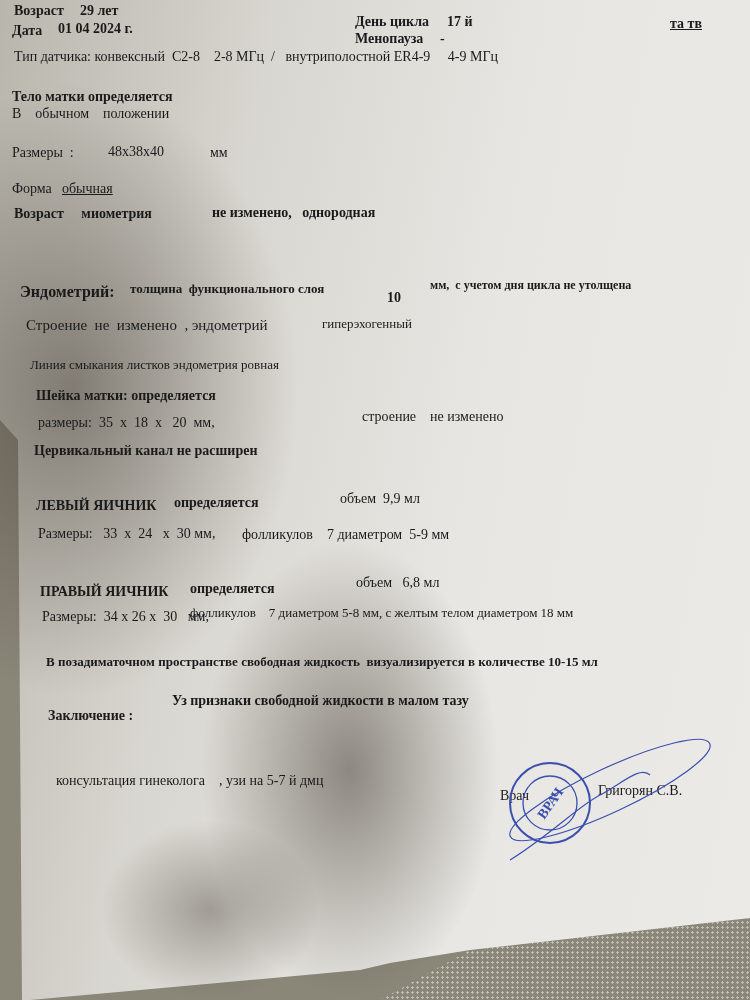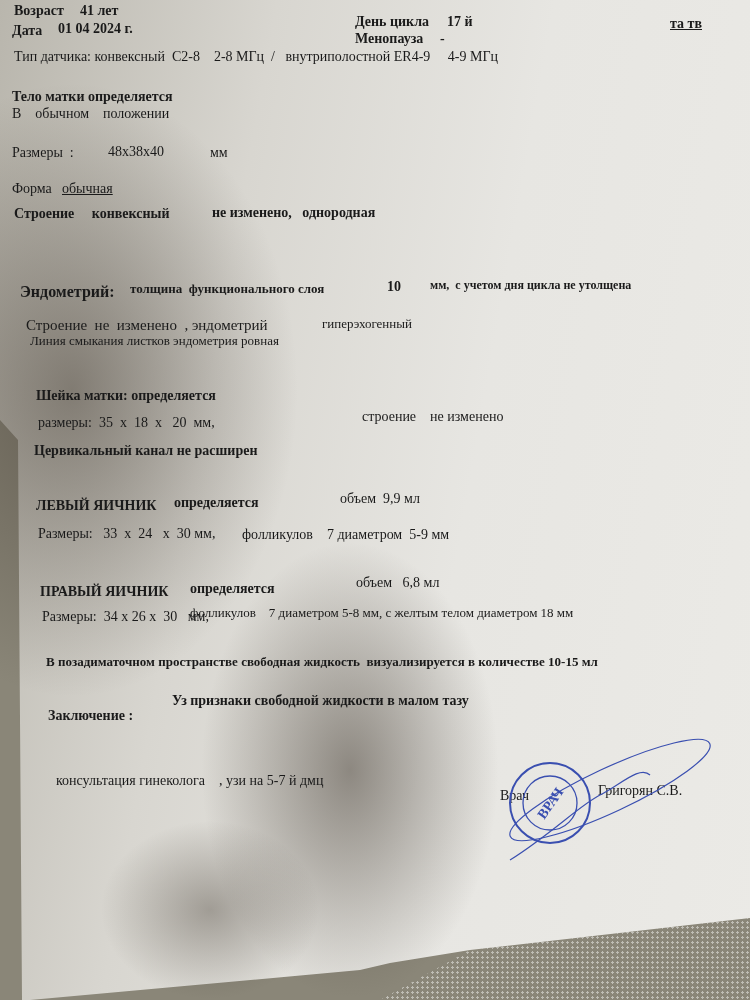--- a/index.html
+++ b/index.html
@@ -47,49 +47,49 @@
 </head>
 <body>
 
 <div class="paper"></div>
 <div class="shade1"></div>
 <div class="shade2"></div>
 <div class="shade3"></div>
 <div class="mesh"></div>
 
 <span class="t b" style="left:14px;top:4px;">Возраст</span>
-<span class="t b" style="left:80px;top:4px;">41 лет</span>
+<span class="t b" style="left:80px;top:4px;">29 лет</span>
 <span class="t b" style="left:12px;top:24px;">Дата</span>
 <span class="t b" style="left:58px;top:22px;">01 04 2024 г.</span>
 
 <span class="t b" style="left:355px;top:15px;">День цикла</span>
 <span class="t b" style="left:447px;top:15px;">17 й</span>
 <span class="t b" style="left:355px;top:32px;">Менопауза</span>
 <span class="t b" style="left:440px;top:32px;">-</span>
 <span class="t b u" style="left:670px;top:17px;">та тв</span>
 
 <span class="t" style="left:14px;top:50px;">Тип датчика: конвексный  С2-8    2-8 МГц  /   внутриполостной ER4-9     4-9 МГц</span>
 
 <span class="t b" style="left:12px;top:90px;">Тело матки определяется</span>
 <span class="t" style="left:12px;top:107px;">В    обычном    положении</span>
 <span class="t" style="left:12px;top:146px;">Размеры  :</span>
 <span class="t" style="left:108px;top:145px;">48х38х40</span>
 <span class="t" style="left:210px;top:146px;">мм</span>
 <span class="t" style="left:12px;top:182px;">Форма</span>
 <span class="t u" style="left:62px;top:182px;">обычная</span>
-<span class="t b" style="left:14px;top:207px;">Строение     конвексный</span>
+<span class="t b" style="left:14px;top:207px;">Возраст     миометрия</span>
 <span class="t b" style="left:212px;top:206px;">не изменено,   однородная</span>
 
 <span class="t b" style="left:20px;top:284px;font-size:16px;">Эндометрий:</span>
 <span class="t b" style="left:130px;top:282px;font-size:13px;">толщина  функционального слоя</span>
-<span class="t b" style="left:387px;top:280px;">10</span>
+<span class="t b" style="left:387px;top:291px;">10</span>
 <span class="t b" style="left:430px;top:279px;font-size:12px;">мм,  с учетом дня цикла не утолщена</span>
 <span class="t" style="left:26px;top:318px;font-size:15px;">Строение  не  изменено  , эндометрий</span>
 <span class="t" style="left:322px;top:317px;font-size:13px;">гиперэхогенный</span>
-<span class="t" style="left:30px;top:334px;font-size:13px;">Линия смыкания листков эндометрия ровная</span>
+<span class="t" style="left:30px;top:358px;font-size:13px;">Линия смыкания листков эндометрия ровная</span>
 
 <span class="t b" style="left:36px;top:389px;">Шейка матки: определяется</span>
 <span class="t" style="left:38px;top:416px;">размеры:  35  х  18  х   20  мм,</span>
 <span class="t" style="left:362px;top:410px;">строение    не изменено</span>
 <span class="t b" style="left:34px;top:444px;">Цервикальный канал не расширен</span>
 
 <span class="t b" style="left:36px;top:499px;">ЛЕВЫЙ ЯИЧНИК</span>
 <span class="t b" style="left:174px;top:496px;">определяется</span>
 <span class="t" style="left:340px;top:492px;">объем  9,9 мл</span>
 <span class="t" style="left:38px;top:527px;">Размеры:   33  х  24   х  30 мм,</span>

